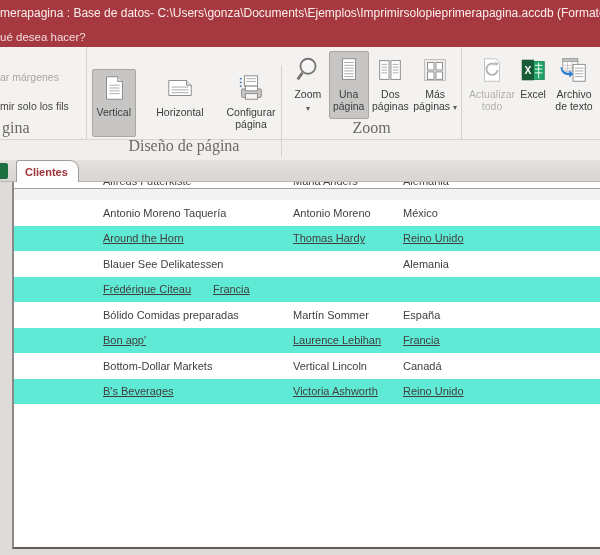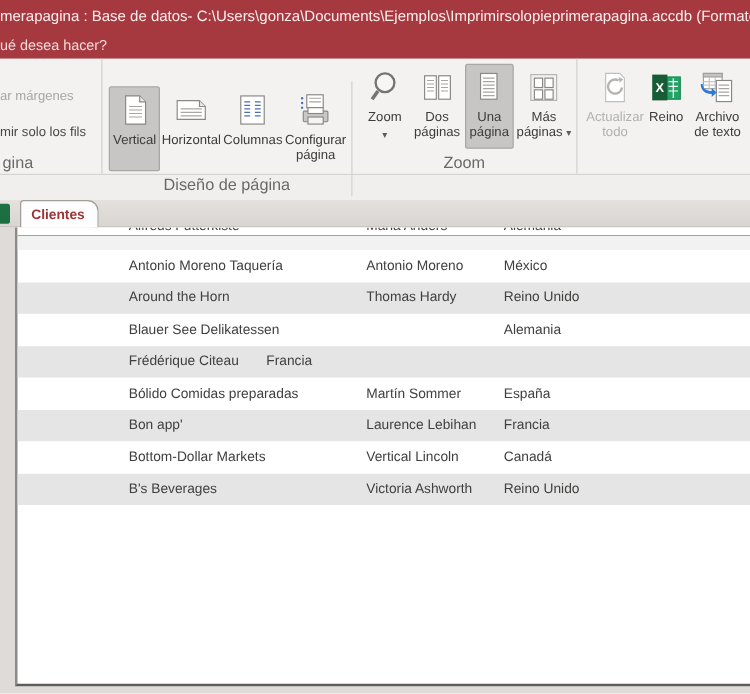--- a/index.html
+++ b/index.html
@@ -10,21 +10,21 @@
   .titlebar { height:47px; background:#A6393F; color:#fff; position:relative; overflow:hidden; }
   .titlebar .title { position:absolute; top:6px; left:0; font-size:12px; white-space:nowrap; color:#fbeeee; }
   .titlebar .tellme { position:absolute; top:31px; left:0; font-size:11.5px; white-space:nowrap; color:#f3dcdc; }
 
   
   .ribbon { height:93px; background:#f3f2f1; border-bottom:1px solid #d8d5d1;
     display:flex; align-items:stretch; position:relative; }
   .rgroup { position:relative; height:100%; border-right:1px solid #d5d2ce; padding:4px 2px 16px 2px;
     display:flex; align-items:flex-start; }
   .rgroup-label { position:absolute; bottom:2px; left:0; right:0; text-align:center;
-    font-size:13px; color:#6b6966; white-space:nowrap; }
+    font-size:16px; color:#6b6966; white-space:nowrap;font-family:Liberation Serif, serif; }
 
   .g-size { width:89px; padding-left:0; display:block; }
   .opt { font-size:10.5px; white-space:nowrap; overflow:hidden; }
   .opt1 { margin-top:20px; color:#a9a6a2; }
   .opt2 { margin-top:17px; color:#4a4845; }
   .g-size .rgroup-label { text-align:left; left:2px; }
 
   .bigbtn { display:flex; flex-direction:column; align-items:center; justify-content:flex-start;
     border:1px solid transparent; border-radius:2px; padding-top:3px; min-height:68px; }
   .bigbtn .lbl { font-size:10.5px; line-height:12px; color:#3d3c3a; text-align:center; margin-top:3px; }
@@ -57,21 +57,21 @@
     padding:0 10px 0 8px; font-size:11px; font-weight:bold; color:#9c3337;
     display:flex; align-items:center; z-index:2; }
 
   
   .preview { position:relative; height:373px; background:#dedbd8; }
   .page { position:absolute; left:12px; top:0; right:0; bottom:6px; background:#fff;
     border-left:2px solid #8c8a88; border-bottom:2px solid #5f5d5b; overflow:hidden; }
 
   .trow { display:flex; height:25.5px; align-items:center; padding-left:89px;
     font-size:11px; color:#413f3e;justify-content:flex-end; }
-  .shade { background:#e5e5e5; }
+  .shade { background:#5eead4;text-decoration:underline; }
   .c1 { width:190px; white-space:nowrap; overflow:hidden; }
   .c2 { width:110px; white-space:nowrap; overflow:hidden; }
   .c3 { flex:1; white-space:nowrap; overflow:hidden; }
 
   .sliver { height:6px; overflow:hidden; background:#fff; }
   .sliver .trow { margin-top:-14px; }
   .hairline { height:1px; background:#9fa4aa; }
   .band { height:11px; background:#f2f2f2; }
 </style>
 </head>
@@ -109,38 +109,20 @@
         <path d="M4 8 h19 l5 5 v11 H4 z" fill="#fff" stroke="#8a8886"></path>
         <path d="M23 8 l0 5 5 0" fill="#e8e6e4" stroke="#8a8886"></path>
         <g stroke="#a8a6a4">
             <line x1="7" y1="15" x2="25" y2="15"></line>
             <line x1="7" y1="18" x2="25" y2="18"></line>
         <line x1="7" y1="21" x2="25" y2="21"></line>
           </g>
       </svg>
       <span class="lbl">Horizontal</span>
     </div>
-    <div class="bigbtn w50">
-      <svg class="icon30" viewBox="0 0 32 32">
-        <rect x="6" y="4" width="20" height="24" fill="#fff" stroke="#8a8886"></rect>
-        <g stroke="#4a71b8">
-            <line x1="9" y1="9" x2="14" y2="9"></line>
-            <line x1="9" y1="12" x2="14" y2="12"></line>
-        <line x1="9" y1="15" x2="14" y2="15"></line>
-            <line x1="9" y1="18" x2="14" y2="18"></line>
-            <line x1="9" y1="21" x2="14" y2="21"></line>
-        <line x1="18" y1="9" x2="23" y2="9"></line>
-            <line x1="18" y1="12" x2="23" y2="12"></line>
-        <line x1="18" y1="15" x2="23" y2="15"></line>
-            <line x1="18" y1="18" x2="23" y2="18"></line>
-            <line x1="18" y1="21" x2="23" y2="21"></line>
-          </g>
-      </svg>
-      <span class="lbl">Columnas</span>
-    </div>
     <div class="bigbtn w54">
       <svg class="icon30" viewBox="0 0 32 32">
         <rect x="9" y="3" width="14" height="11" fill="#fff" stroke="#8a8886"></rect>
         <g stroke="#a8a6a4">
             <line x1="11" y1="6" x2="21" y2="6"></line>
             <line x1="11" y1="9" x2="21" y2="9"></line>
           </g>
         <g fill="#4a71b8">
             <circle cx="5" cy="6" r="1"></circle>
             <circle cx="5" cy="10" r="1"></circle>
@@ -156,52 +138,52 @@
   </div>
 
   <div class="rgroup g-zoom">
     <div class="bigbtn w40">
       <svg class="icon30" viewBox="0 0 32 32">
         <circle cx="16" cy="12" r="8" fill="#f7f6f5" stroke="#767472" stroke-width="2"></circle>
         <line x1="10" y1="19" x2="5" y2="26" stroke="#767472" stroke-width="3"></line>
       </svg>
       <span class="lbl">Zoom</span>
       <span class="caret caret-below"></span>
+    </div>
+    <div class="bigbtn pressed w40">
+      <svg class="icon30" viewBox="0 0 32 32">
+        <rect x="9" y="4" width="14" height="22" fill="#fff" stroke="#8a8886"></rect>
+        <g stroke="#a8a6a4">
+            <line x1="11" y1="8" x2="21" y2="8"></line>
+            <line x1="11" y1="11" x2="21" y2="11"></line>
+        <line x1="11" y1="14" x2="21" y2="14"></line>
+            <line x1="11" y1="17" x2="21" y2="17"></line>
+        <line x1="11" y1="20" x2="21" y2="20"></line>
+            <line x1="11" y1="23" x2="21" y2="23"></line>
+          </g>
+      </svg>
+      <span class="lbl">Una página</span>
     </div>
     <div class="bigbtn w42">
       <svg class="icon30" viewBox="0 0 32 32">
         <rect x="5" y="6" width="10" height="20" fill="#fff" stroke="#8a8886"></rect>
         <rect x="17" y="6" width="10" height="20" fill="#fff" stroke="#8a8886"></rect>
         <g stroke="#a8a6a4">
             <line x1="7" y1="10" x2="13" y2="10"></line>
             <line x1="7" y1="13" x2="13" y2="13"></line>
         <line x1="7" y1="16" x2="13" y2="16"></line>
             <line x1="7" y1="19" x2="13" y2="19"></line>
         <line x1="19" y1="10" x2="25" y2="10"></line>
             <line x1="19" y1="13" x2="25" y2="13"></line>
         <line x1="19" y1="16" x2="25" y2="16"></line>
             <line x1="19" y1="19" x2="25" y2="19"></line>
           </g>
       </svg>
       <span class="lbl">Dos páginas</span>
     </div>
-    <div class="bigbtn pressed w40">
-      <svg class="icon30" viewBox="0 0 32 32">
-        <rect x="9" y="4" width="14" height="22" fill="#fff" stroke="#8a8886"></rect>
-        <g stroke="#a8a6a4">
-            <line x1="11" y1="8" x2="21" y2="8"></line>
-            <line x1="11" y1="11" x2="21" y2="11"></line>
-        <line x1="11" y1="14" x2="21" y2="14"></line>
-            <line x1="11" y1="17" x2="21" y2="17"></line>
-        <line x1="11" y1="20" x2="21" y2="20"></line>
-            <line x1="11" y1="23" x2="21" y2="23"></line>
-          </g>
-      </svg>
-      <span class="lbl">Una página</span>
-    </div>
     <div class="bigbtn w46">
       <svg class="icon30" viewBox="0 0 32 32">
         <rect x="5" y="5" width="22" height="22" fill="none" stroke="#b5b3b1"></rect>
         <rect x="8" y="8" width="7" height="8" fill="#fff" stroke="#8a8886"></rect>
         <rect x="17" y="8" width="7" height="8" fill="#fff" stroke="#8a8886"></rect>
         <rect x="8" y="18" width="7" height="8" fill="#fff" stroke="#8a8886"></rect>
         <rect x="17" y="18" width="7" height="8" fill="#fff" stroke="#8a8886"></rect>
       </svg>
       <span class="lbl">
         <span>Más páginas</span>
@@ -225,21 +207,21 @@
         <rect x="16" y="7" width="12" height="19" fill="#21a366" stroke="#1d8a56"></rect>
         <g stroke="#fff">
             <line x1="18" y1="11" x2="26" y2="11"></line>
             <line x1="18" y1="15" x2="26" y2="15"></line>
         <line x1="18" y1="19" x2="26" y2="19"></line>
             <line x1="22" y1="8" x2="22" y2="25"></line>
           </g>
         <rect x="4" y="5" width="13" height="22" fill="#185c37"></rect>
         <text x="10.5" y="20" font-size="11" font-weight="bold" fill="#fff" text-anchor="middle" font-family="Liberation Sans, sans-serif">X</text>
       </svg>
-      <span class="lbl">Reino</span>
+      <span class="lbl">Excel</span>
     </div>
     <div class="bigbtn w48">
       <svg class="icon30" viewBox="0 0 32 32">
         <rect x="4" y="4" width="16" height="13" fill="#fff" stroke="#a19f9d"></rect>
         <rect x="4" y="4" width="16" height="3" fill="#c6c4c2" stroke="#a19f9d"></rect>
         <g stroke="#c6c4c2">
             <line x1="4" y1="11" x2="20" y2="11"></line>
             <line x1="4" y1="14" x2="20" y2="14"></line>
         <line x1="9" y1="7" x2="9" y2="17"></line>
             <line x1="14" y1="7" x2="14" y2="17"></line>

